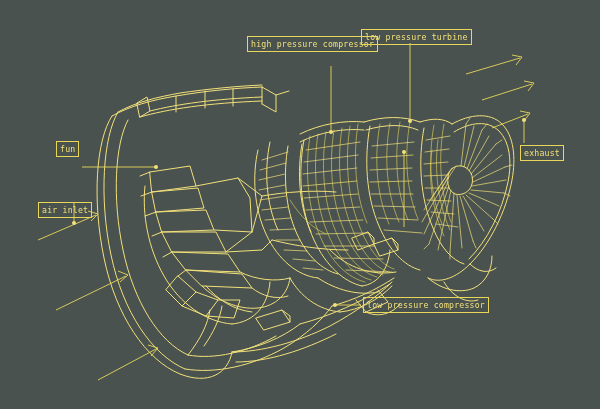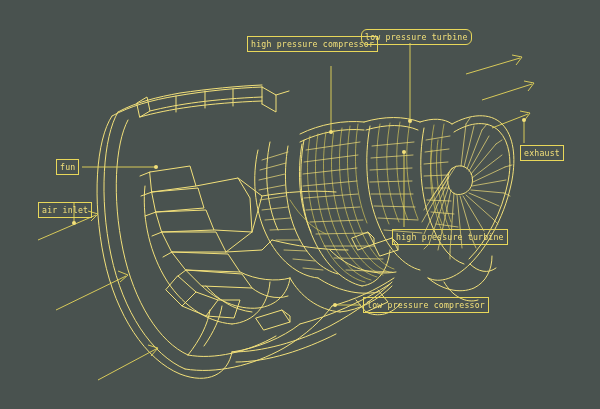--- a/index.html
+++ b/index.html
@@ -28,25 +28,25 @@
     font-family: "DejaVu Sans Mono", "Liberation Mono", monospace;
     font-size: 8.2px;
     letter-spacing: 0.2px;
     line-height: 1;
     padding: 2.5px 3px 3px 3px;
     white-space: nowrap;
     background: transparent;
     box-sizing: border-box;
   }
   .c-hpc  { left: 247px; top: 36px; }
-  .c-lpt  { left: 361px; top: 29px; border-radius: 6px; }
+  .c-lpt  { left: 361px; top: 29px; }
   .c-exh  { left: 504px; top: 145px; margin-left: 16px; }
   .c-hpt  { left: 392px; top: 229px; }
   .c-lpc  { left: 363px; top: 297px; }
-  .c-fan  { left: 56px;  top: 159px; }
+  .c-fan  { left: 56px;  top: 141px; }
   .c-air  { left: 38px;  top: 190px; margin-top: 12px; }
 </style>
 </head>
 <body>
 
 <div id="diagram-root">
 
   <svg id="engine-canvas" viewBox="0 0 600 409">
     <defs>
       <style>
@@ -354,21 +354,18 @@
   </div>
 
   <div class="callout c-lpt">
     <span>low pressure turbine</span>
   </div>
 
   <div class="callout c-exh">
     <span>exhaust</span>
   </div>
 
-  <div class="callout c-hpt">
-    <span>high pressure turbine</span>
-  </div>
 
   <div class="callout c-lpc">
     <span>low pressure compressor</span>
   </div>
 
 </div>
 
 </body></html>

